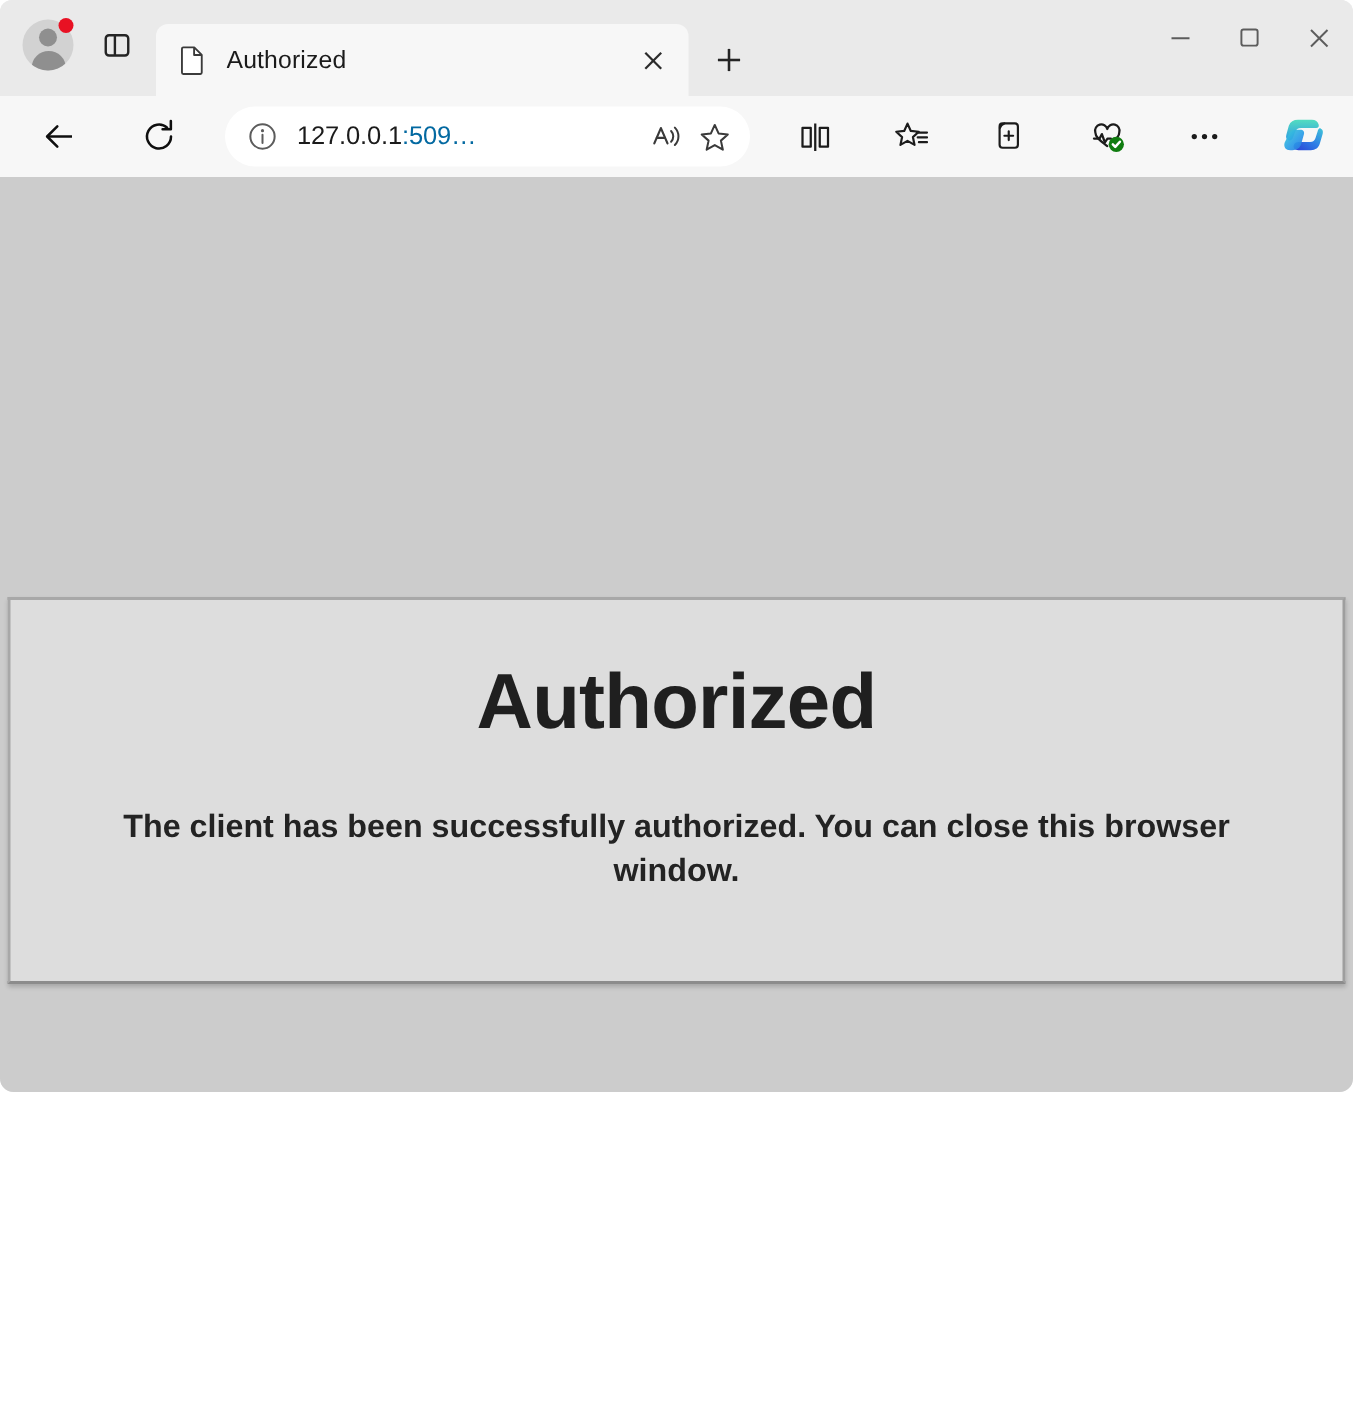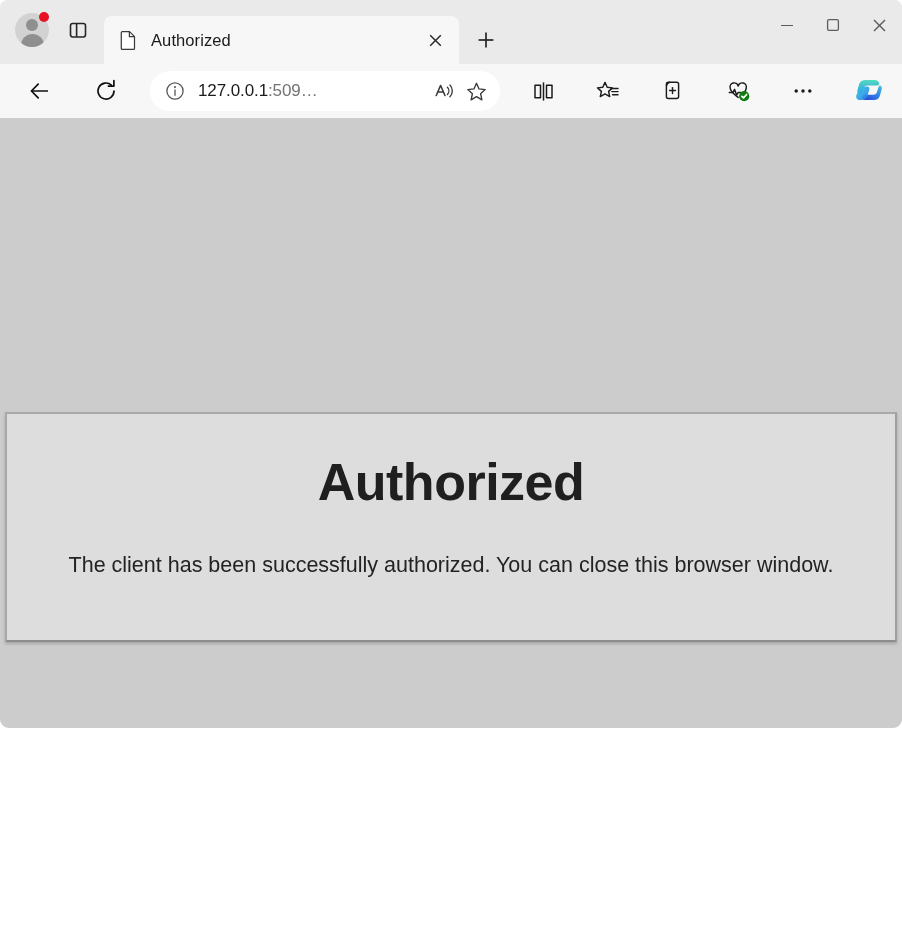--- a/index.html
+++ b/index.html
@@ -217,21 +217,21 @@
   }
   .omnibox-url {
     flex: 1 1 auto;
     font-size: 17px;
     color: #1b1b1b;
     margin-left: 8px;
     white-space: nowrap;
     overflow: hidden;
     letter-spacing: -.1px;
   }
-  .omnibox-url .url-dim { color: #737373; }
+  .omnibox-url .url-dim { color: #0369a1; }
   .omnibox-btn {
     width: 32px;
     height: 32px;
     flex: 0 0 32px;
     display: flex;
     align-items: center;
     justify-content: center;
     border-radius: 6px;
   }
 
@@ -296,20 +296,21 @@
 
   .panel-message {
     font-family: "Liberation Sans", sans-serif;
     font-size: 21.5px;
     color: #232323;
     margin: 16px;
     line-height: 1.32;
     max-width: 780px;
     margin-left: auto;
     margin-right: auto;
+    font-weight: bold;
   }
 
   svg { display: block; }
 </style>
 </head>
 <body>
 
 <div class="browser-window">
 
   <div class="titlebar">

